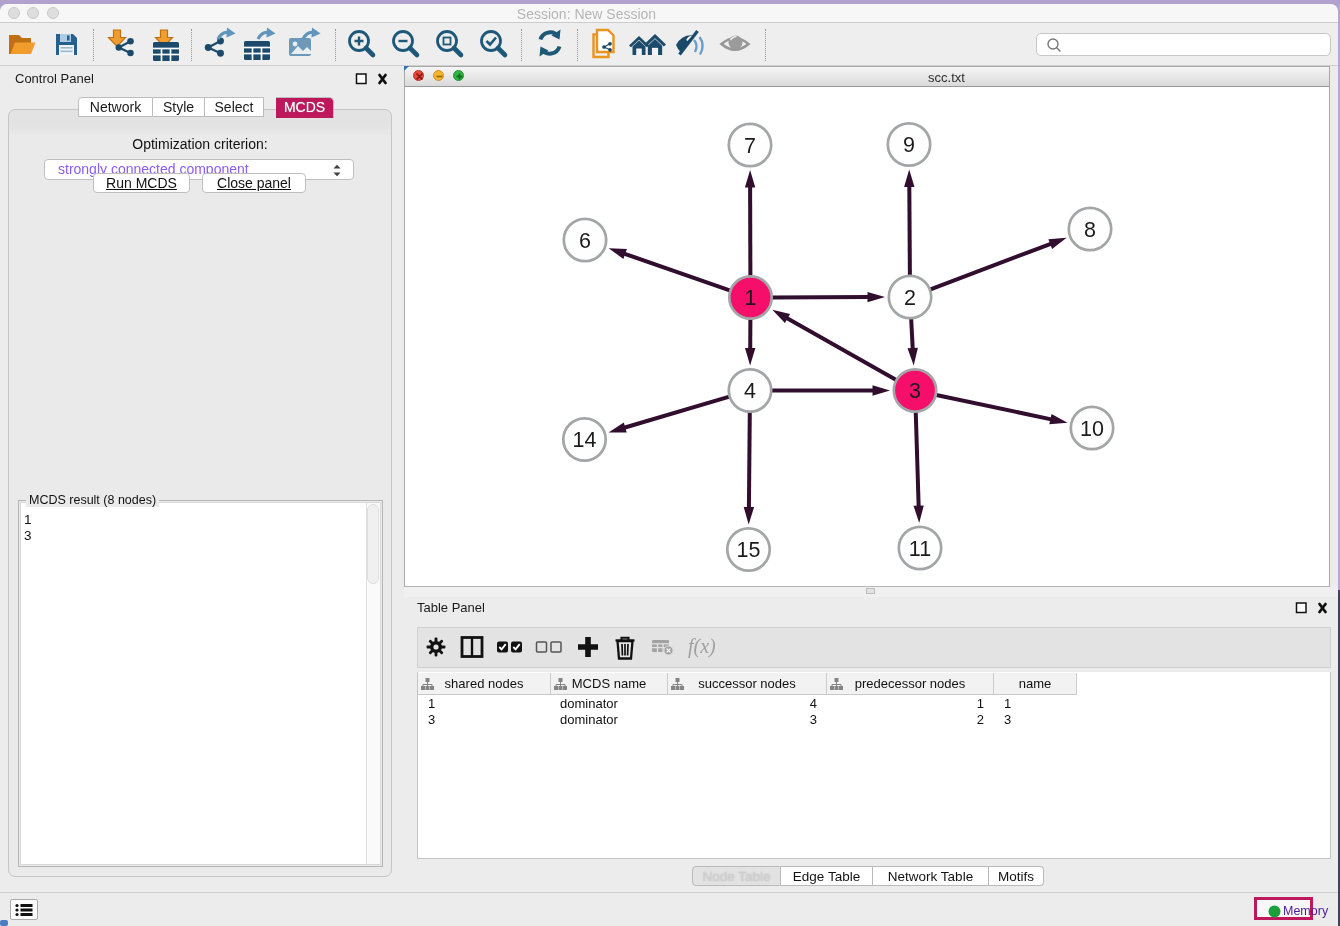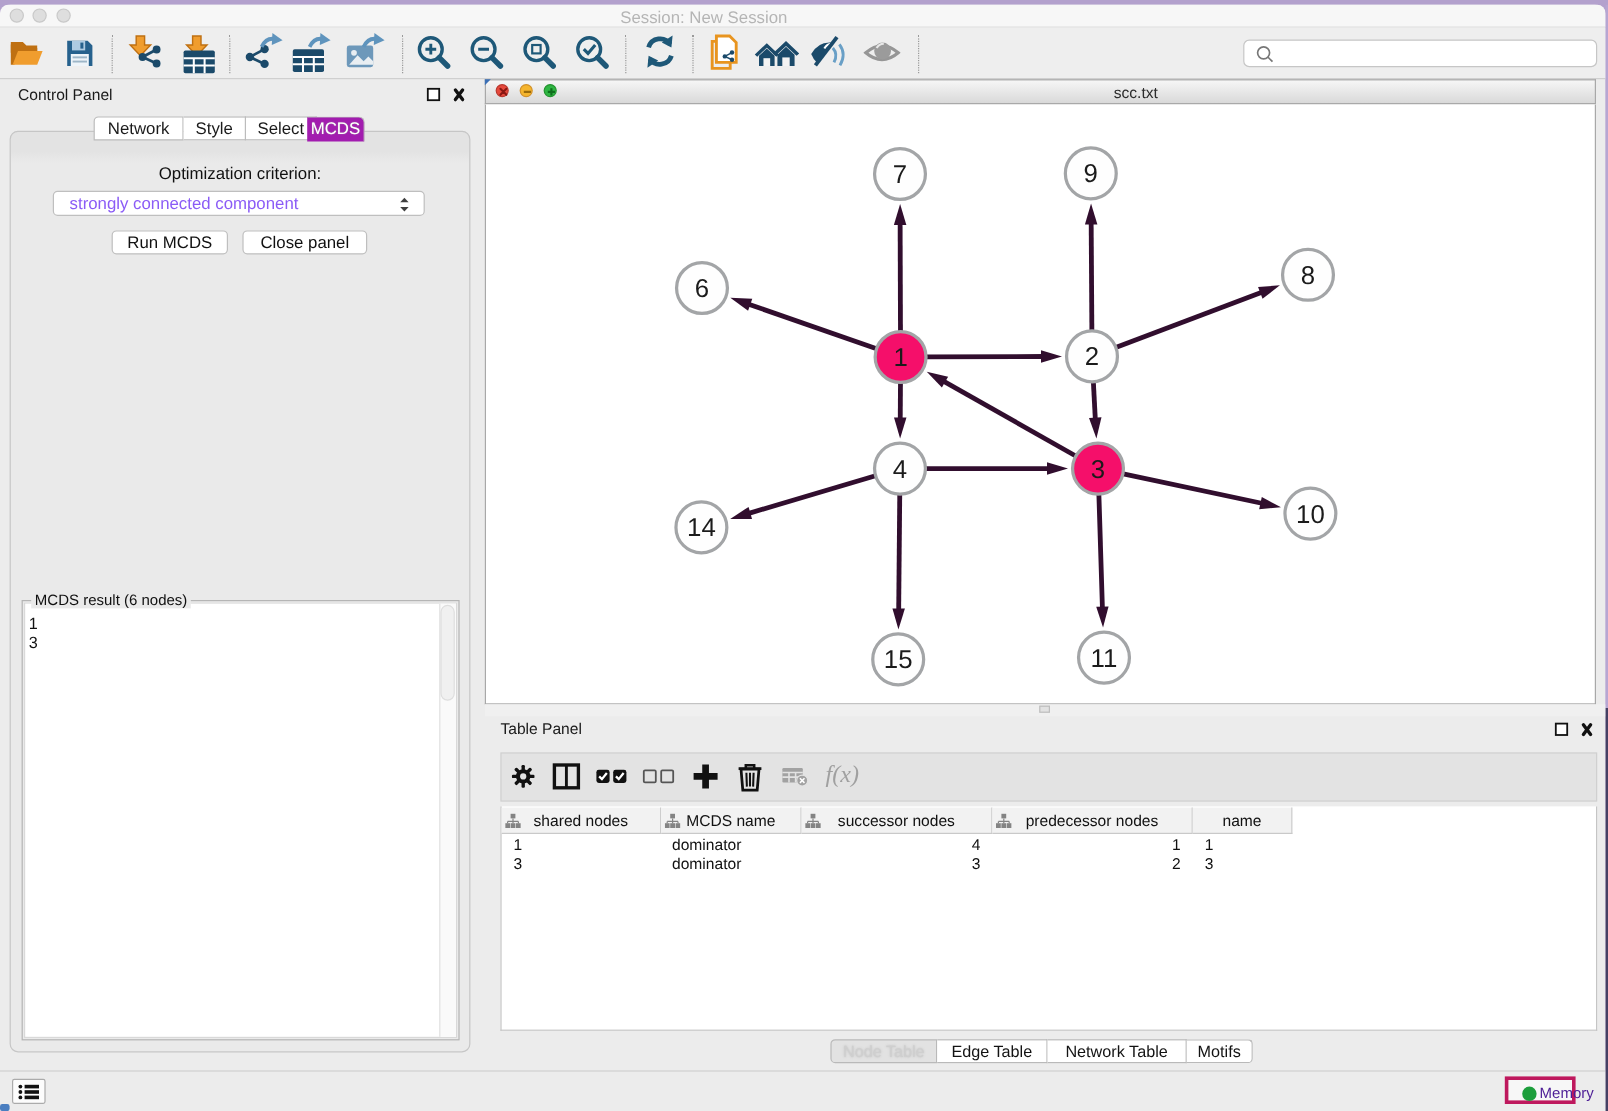--- a/index.html
+++ b/index.html
@@ -13,21 +13,21 @@
 #toolbar { position:absolute; left:0; top:23px; width:1338px; height:43px; background:#eeeeee; border-bottom:1px solid #cfcfcf; }
 .sep { position:absolute; top:29px; height:32px; width:0; border-left:1px dotted #999; }
 #searchbox { position:absolute; left:1036px; top:33px; width:295px; height:23px; background:#fff; border:1px solid #c6c6c6; border-radius:5px; }
 
 
 #cp-title { position:absolute; left:15px; top:71px; font-size:13px; color:#1b1b1b; }
 .tab { position:absolute; top:97px; height:20px; background:#fff; border:1px solid #bcbcbc; font-size:14px; color:#1b1b1b; text-align:center; line-height:19px; }
 #cp-panel { position:absolute; left:8px; top:109px; width:384px; height:768px; border:1px solid #c6c6c6; border-radius:7px; background:linear-gradient(180deg,#e3e3e3 0px,#e3e3e3 16px,#eaeaea 26px); }
 #optlabel { position:absolute; left:8px; top:136px; width:384px; text-align:center; font-size:14px; color:#111; }
 #combo { position:absolute; left:44px; top:159px; width:310px; height:21px; background:#fff; border:1px solid #bfbfbf; border-radius:4px; font-size:14px; color:#8b5cf6; line-height:19px; padding-left:13px; }
-.btn { position:absolute; top:192px; height:20px; background:#fff; border:1px solid #bfbfbf; border-radius:4px; font-size:14px; color:#111; text-align:center; line-height:18px; }
+.btn { position:absolute; top:173px; height:20px; background:#fff; border:1px solid #bfbfbf; border-radius:4px; font-size:14px; color:#111; text-align:center; line-height:18px;text-decoration:underline; }
 #fieldset { position:absolute; left:18px; top:500px; width:365px; height:367px; border:1px solid #b5b5b5; }
 #fieldlegend { position:absolute; left:26px; top:493px; background:#eaeaea; padding:0 3px; font-size:12.5px; color:#111; }
 #fieldwhite { position:absolute; left:20px; top:502px; width:361px; height:363px; background:#fff; border:1px solid #d9d9d9; }
 #fscroll { position:absolute; left:366px; top:503px; width:14px; height:361px; background:#fafafa; border-left:1px solid #e0e0e0; }
 #fthumb { position:absolute; left:367px; top:504px; width:12px; height:80px; background:#f0f0f0; border:1px solid #dedede; border-radius:6px; }
 #nettitle { position:absolute; left:404px; top:66px; width:926px; height:21px; background:linear-gradient(180deg,#f6f6f6,#d9d9d9); border:1px solid #a8a8a8; border-bottom:1px solid #999; }
 #netbody { position:absolute; left:404px; top:87px; width:926px; height:500px; background:#fff; border-left:1px solid #a8a8a8; border-right:1px solid #a8a8a8; border-bottom:1px solid #b5b5b5; }
 #hsplit { position:absolute; left:404px; top:587px; width:934px; height:10px; background:#f0f0f0; }
 .tlc { position:absolute; width:11px; height:11px; border-radius:50%; top:70px; }
 .tlc svg { display:block; }
@@ -210,33 +210,33 @@
 
 <div id="cp-title">Control Panel</div>
 <svg class="abs" style="left:355px;top:72px" width="34" height="14" viewBox="0 0 34 14">
     <rect x="1.5" y="2" width="9.5" height="9.5" fill="#fff" stroke="#111" stroke-width="1.5"></rect>
     <path d="M24.5 3 L30.5 11 M30.5 3 L24.5 11" stroke="#111" stroke-width="2.8" stroke-linecap="round"></path>
   </svg>
 <div id="cp-panel"></div>
 <div class="tab" style="left:78px; width:75px; border-radius:4px 0 0 0;">Network</div>
 <div class="tab" style="left:153px; width:52px; border-left:none;">Style</div>
 <div class="tab" style="left:205px; width:59px; border-left:none;">Select</div>
-<div class="tab" style="left:256px; width:48px; border-left:none; border-bottom:none; height:21px; background:#a21caf; color:#ffffff; border-radius:0 5px 0 0; text-shadow:0 0 1px #a8a8a8;">MCDS</div>
+<div class="tab" style="left:276px; width:58px; border-left:none; border-bottom:none; height:21px; background:#be185d; color:#ffffff; border-radius:0 5px 0 0; text-shadow:0 0 1px #a8a8a8;">MCDS</div>
 <div id="optlabel">Optimization criterion:</div>
 <div id="combo">strongly connected component<svg width="10" height="15" style="position:absolute;right:11px;top:2.5px" viewBox="0 0 10 15">
       <path d="M1.5 5.5 L5 1.8 L8.5 5.5 Z" fill="#3f3f3f"></path>
       <path d="M1.5 9.5 L5 13.2 L8.5 9.5 Z" fill="#3f3f3f"></path>
     </svg></div>
 <div class="btn" style="left:93px; width:97px;">Run MCDS</div>
 <div class="btn" style="left:202px; width:104px;">Close panel</div>
 <div id="fieldset"></div>
 <div id="fieldwhite"></div>
 <div id="fscroll"></div>
 <div id="fthumb"></div>
-<div id="fieldlegend">MCDS result (6 nodes)</div>
+<div id="fieldlegend">MCDS result (8 nodes)</div>
 <div class="cell" style="left:24px; top:512px; font-size:13.5px;">1</div>
 <div class="cell" style="left:24px; top:528px; font-size:13.5px;">3</div>
 
 <div id="nettitle"></div>
 <div class="abs" style="left:404px;top:66px;width:0;height:0;border-top:5px solid #3b6fb5;border-right:5px solid transparent;"></div>
 <div class="tlc" style="left:413px; background:#e6493c; border:1px solid #ba3a30;">
     <svg width="9" height="9" style="margin:1px 0 0 1px" viewBox="0 0 9 9">
       <path d="M2 2 L7 7 M7 2 L2 7" stroke="#891712" stroke-width="1.7" stroke-linecap="round"></path>
     </svg>
   </div>

